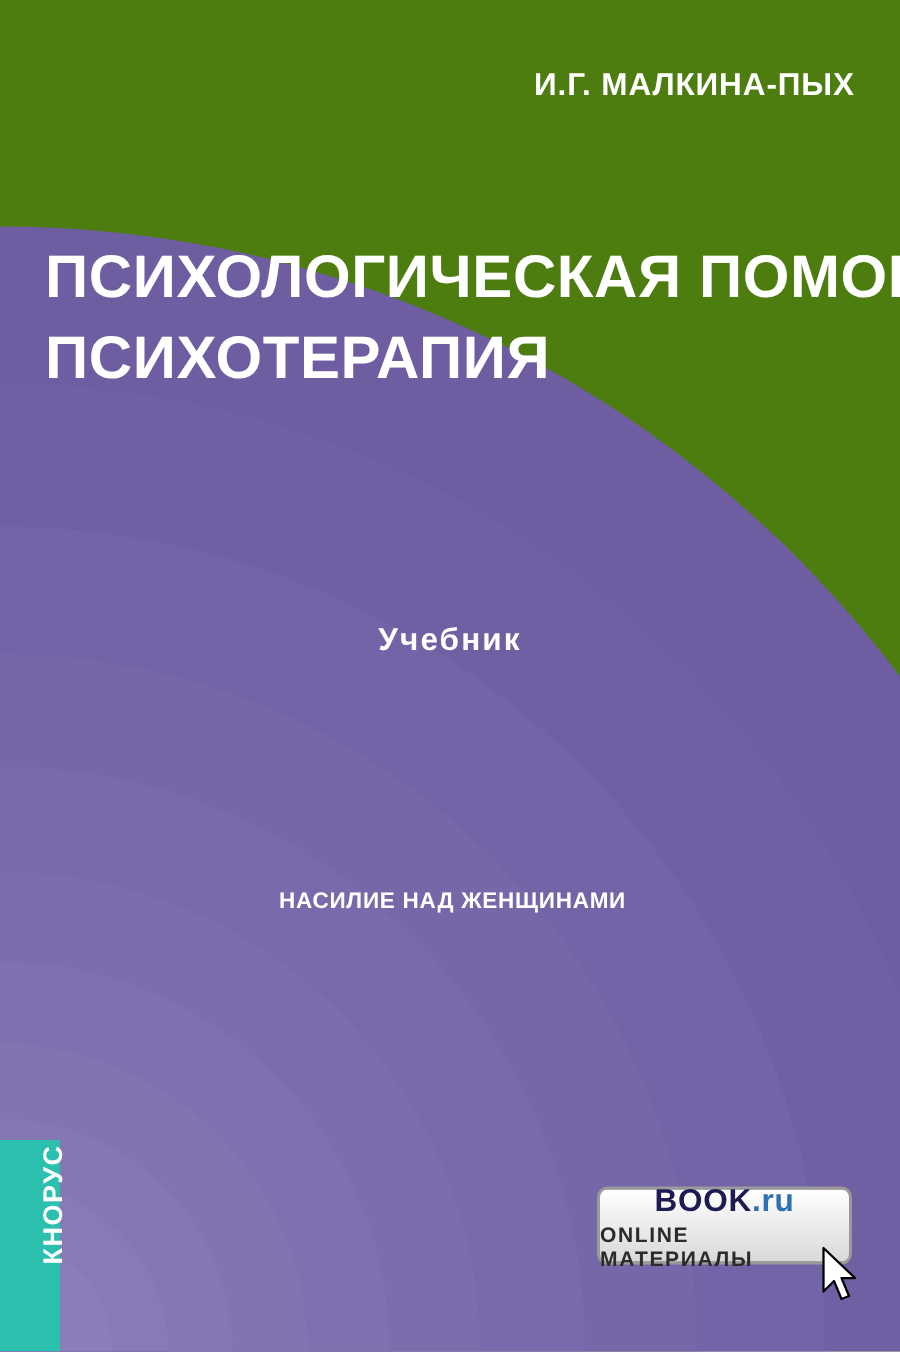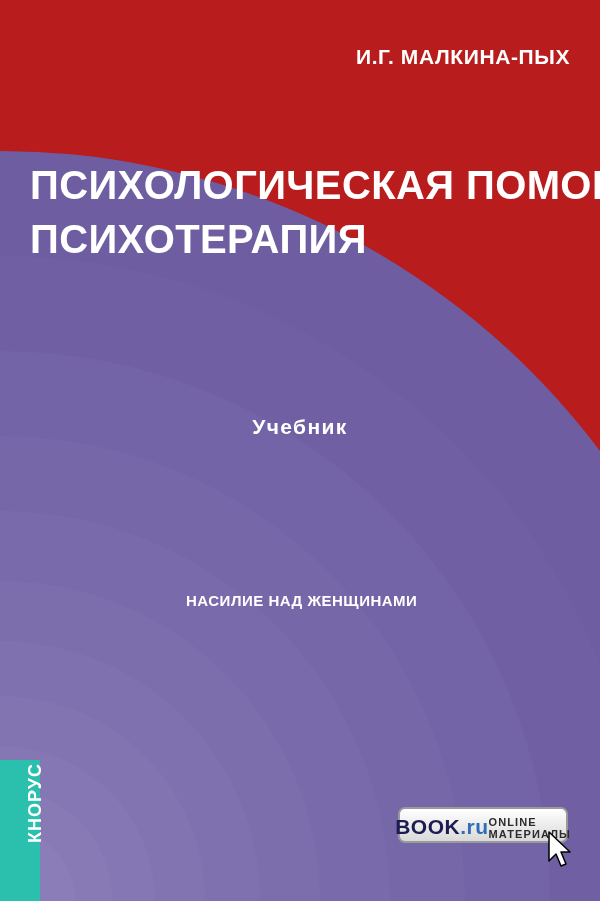--- a/index.html
+++ b/index.html
@@ -8,21 +8,21 @@
     background: #ffffff;
   }
   body {
     font-family: "Liberation Sans", sans-serif;
   }
   .cover {
     position: relative;
     width: 600px;
     height: 901px;
     overflow: hidden;
-    background: #b91c1c;
+    background: #4d7c0f;
   }
   
   .arc {
     position: absolute;
     border-radius: 50%;
     left: 0;
     bottom: 0;
     transform: translate(-50%, 50%);
     pointer-events: none;
   }
@@ -119,42 +119,42 @@
     transform-origin: left bottom;
     white-space: nowrap;
   }
 
   
   .badge {
     position: absolute;
     right: 32px;
     bottom: 58px;
     width: 170px;
-    height: 36px;
+    height: 52px;
     background: linear-gradient(#ffffff, #d9d9d9);
     border: 2px solid #9a9a9a;
     border-radius: 7px;
     box-sizing: border-box;
     display: flex;
-    flex-direction: row;
+    flex-direction: column;
     align-items: center;
     justify-content: center;
     padding-top: 2px;
   }
   .badge-main {
     font-size: 21px;
     font-weight: bold;
     color: #1c1c52;
     letter-spacing: 0.5px;
     line-height: 1;
   }
   .badge-main .ru { color: #2f6fb5; }
   .badge-sub {
     margin-top: 4px;
-    font-size: 11px;
+    font-size: 14px;
     font-weight: bold;
     color: #2b2b2b;
     letter-spacing: 1.1px;
   }
 
   .cursor {
     position: absolute;
     right: 26px;
     bottom: 32px;
     width: 26px;

